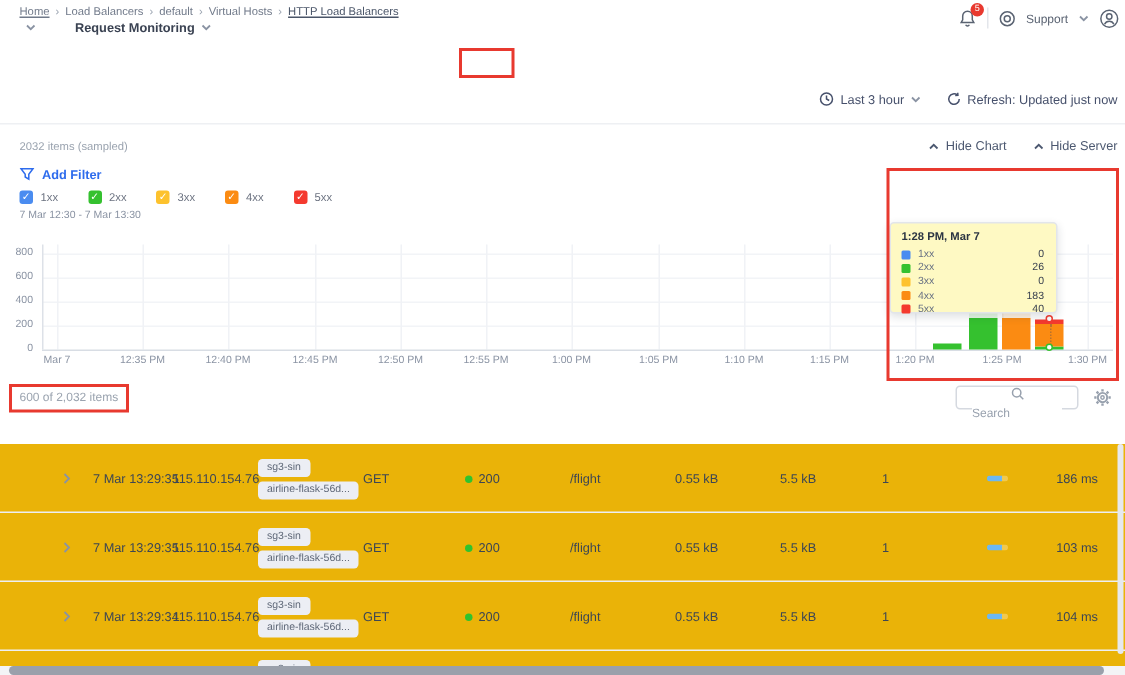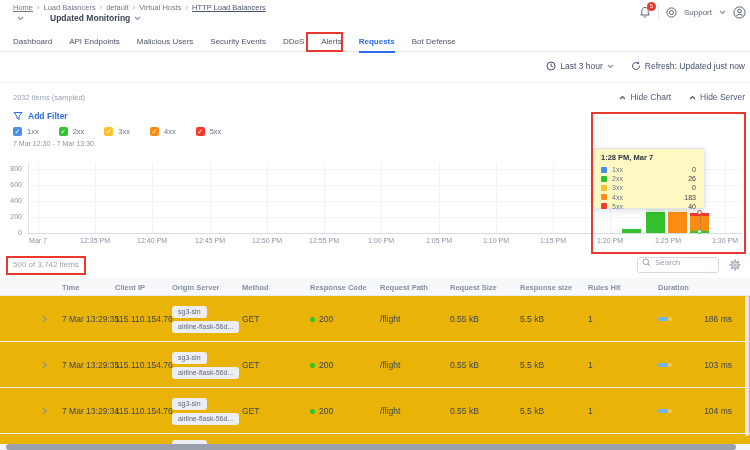--- a/index.html
+++ b/index.html
@@ -61,21 +61,21 @@
   .ct-row { display:flex; align-items:center; gap:5px; height:9.2px; }
   .ct-sq { width:6px; height:6px; border-radius:1px; flex:none; }
   .ct-label { font-size:7px; color:#6a7384; flex:1; }
   .ct-val { font-size:7px; color:#39414f; }
 
   
   .anno { position:absolute; border:2px solid #e8392f; z-index:9; pointer-events:none; }
 
   
   .tbl-summary { position:absolute; left:13px; top:260px; font-size:8px; color:#9aa3af; }
-  .search-box { position:absolute; left:637px; top:257px; width:82px; height:16px; border:1px solid #d5d9e0; border-radius:3px; display:flex; align-items:flex-start; padding:0 4px; gap:4px; background:#fff; }
+  .search-box { position:absolute; left:637px; top:257px; width:82px; height:16px; border:1px solid #d5d9e0; border-radius:3px; display:flex; align-items:center; padding:0 4px; gap:4px; background:#fff;flex-direction:column; }
   .search-box input { border:none; outline:none; width:60px; font-size:8px; color:#3d4654; font-family:"Liberation Sans", sans-serif; }
   .search-box input::placeholder { color:#98a1ae; }
   .gear { position:absolute; left:729px; top:259px; }
 
   .thead { position:absolute; left:0; top:278px; width:750px; height:18px; background:#f7f8fa; border-bottom:1px solid #e8eaee; }
   .th { position:absolute; top:0; height:18px; display:flex; align-items:center; font-size:7.5px; font-weight:bold; color:#858fa0; white-space:nowrap; }
   .trow { position:absolute; left:0; width:750px; height:46px; border-bottom:1px solid #edeff3; background:#eab308; }
   .cell { position:absolute; top:0; height:46px; display:flex; align-items:center; font-size:8.5px; color:#3d4654; white-space:nowrap; }
   .c-chev{left:42px;} .c-time{left:62px;} .c-ip{left:115px;} .c-origin{left:172px;} .c-method{left:242px;}
   .c-code{left:310px;} .c-path{left:380px;} .c-reqsize{left:450px;} .c-respsize{left:520px;} .c-rules{left:588px;}
@@ -107,21 +107,21 @@
         <span class="bc-item">Virtual Hosts</span>
         <span class="sep">›</span>
         <span class="bc-item last">HTTP Load Balancers</span>
       </div>
     <div class="title-row">
       <span class="caret">
           <svg width="7" height="5">
             <polyline points="1,1 3.5,3.5 6,1" fill="none" stroke="#8a93a3" stroke-width="1.2"></polyline>
           </svg>
         </span>
-      <span class="subtitle">Updated Monitoring</span>
+      <span class="subtitle">Request Monitoring</span>
       <span class="caret">
           <svg width="7" height="5">
             <polyline points="1,1 3.5,3.5 6,1" fill="none" stroke="#8a93a3" stroke-width="1.2"></polyline>
           </svg>
         </span>
     </div>
     <div class="top-icons">
       <span style="position:relative;">
         <svg width="12" height="13" viewBox="0 0 12 13">
             <path d="M6 1.5c-2 0-3.2 1.5-3.2 3.3v2.4L1.8 9h8.4L9.2 7.2V4.8C9.2 3 8 1.5 6 1.5z" fill="none" stroke="#5a6372" stroke-width="1"></path>
@@ -145,30 +145,20 @@
       <span>
           <svg width="13" height="13">
             <circle cx="6.5" cy="6.5" r="5.6" fill="none" stroke="#5a6372" stroke-width="1"></circle>
             <circle cx="6.5" cy="5" r="1.8" fill="none" stroke="#5a6372" stroke-width="1"></circle>
             <path d="M3.4 10.2a3.4 3.4 0 0 1 6.2 0" fill="none" stroke="#5a6372" stroke-width="1"></path>
           </svg>
         </span>
     </div>
   </div>
 
-  <nav class="tabbar" id="tabbar">
-      <div class="tab">Dashboard</div>
-      <div class="tab">API Endpoints</div>
-      <div class="tab">Malicious Users</div>
-      <div class="tab">Security Events</div>
-      <div class="tab">DDoS</div>
-      <div class="tab">Alerts</div>
-      <div class="tab active">Requests</div>
-      <div class="tab">Bot Defense</div>
-    </nav>
 
   <div class="toolbar">
     <div class="toolbar-right">
       <span class="grp">
         <span>
             <svg width="10" height="10">
               <circle cx="5" cy="5" r="4" fill="none" stroke="#46506b" stroke-width="1"></circle>
               <polyline points="5,2.6 5,5 6.8,6" fill="none" stroke="#46506b" stroke-width="1"></polyline>
             </svg>
           </span>
@@ -311,21 +301,21 @@
           <span class="ct-val">183</span>
         </div>
         <div class="ct-row">
           <span class="ct-sq" style="background:#f43a2f"></span>
           <span class="ct-label">5xx</span>
           <span class="ct-val">40</span>
         </div>
       </div>
   </div>
 
-  <div class="tbl-summary">500 of 3,742 items</div>
+  <div class="tbl-summary">600 of 2,032 items</div>
   <div class="search-box">
     <span>
         <svg width="9" height="9">
           <circle cx="3.8" cy="3.8" r="2.8" fill="none" stroke="#98a1ae" stroke-width="1"></circle>
           <line x1="6" y1="6" x2="8.2" y2="8.2" stroke="#98a1ae" stroke-width="1"></line>
         </svg>
       </span>
     <input placeholder="Search" style="">
   </div>
   <span class="gear">
@@ -338,32 +328,20 @@
           <line x1="2.1" y1="2.1" x2="3.2" y2="3.2"></line>
           <line x1="8.8" y1="8.8" x2="9.9" y2="9.9"></line>
           <line x1="2.1" y1="9.9" x2="3.2" y2="8.8"></line>
           <line x1="8.8" y1="3.2" x2="9.9" y2="2.1"></line>
         </g>
       <circle cx="6" cy="6" r="3.1" fill="none" stroke="#98a1ae" stroke-width="1.3"></circle>
       <circle cx="6" cy="6" r="1.1" fill="none" stroke="#98a1ae" stroke-width="1"></circle>
     </svg>
   </span>
 
-  <div class="thead" id="thead">
-      <div class="th c-time">Time</div>
-      <div class="th c-ip">Client IP</div>
-      <div class="th c-origin">Origin Server</div>
-      <div class="th c-method">Method</div>
-      <div class="th c-code">Response Code</div>
-      <div class="th c-path">Request Path</div>
-      <div class="th c-reqsize">Request Size</div>
-      <div class="th c-respsize">Response size</div>
-      <div class="th c-rules">Rules Hit</div>
-      <div class="th c-durbar">Duration</div>
-    </div>
   <div id="tbody">
       <div class="trow" style="top: 296px;">
         <span class="cell c-chev">
           <svg width="5" height="8">
             <polyline points="1,1 4,4 1,7" fill="none" stroke="#8a93a3" stroke-width="1.2"></polyline>
           </svg>
         </span>
         <span class="cell c-time">7 Mar 13:29:35</span>
         <span class="cell c-ip">115.110.154.76</span>
         <span class="cell c-origin">

